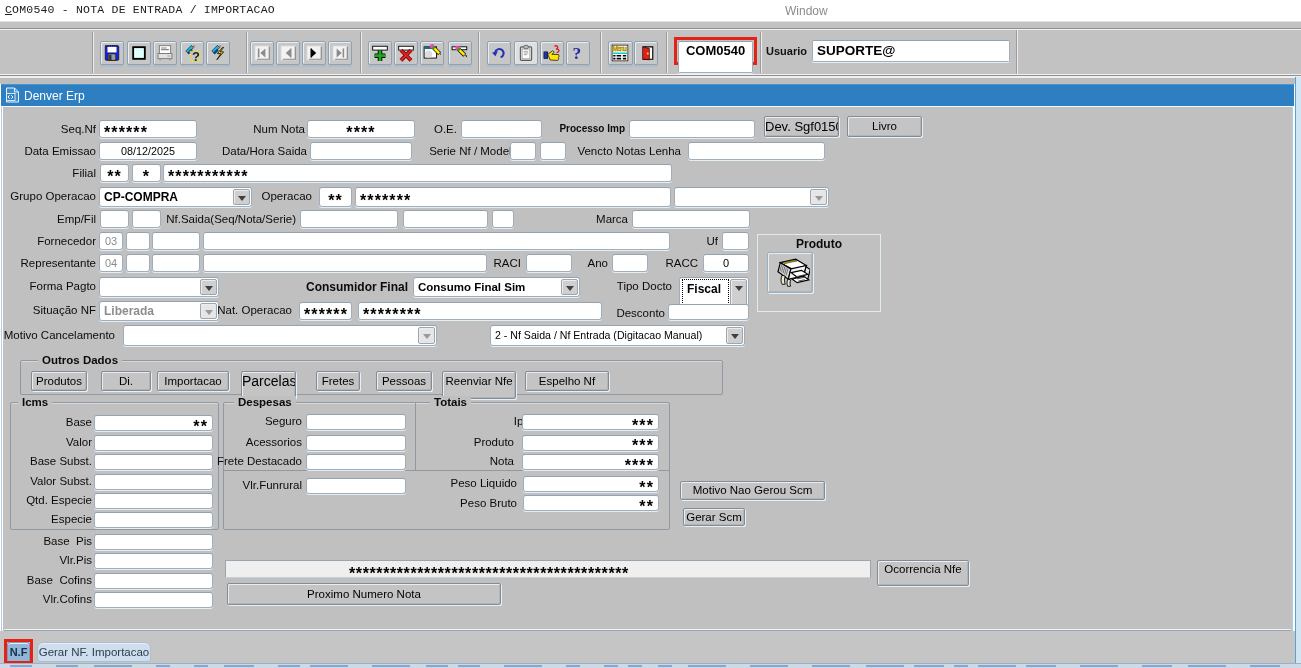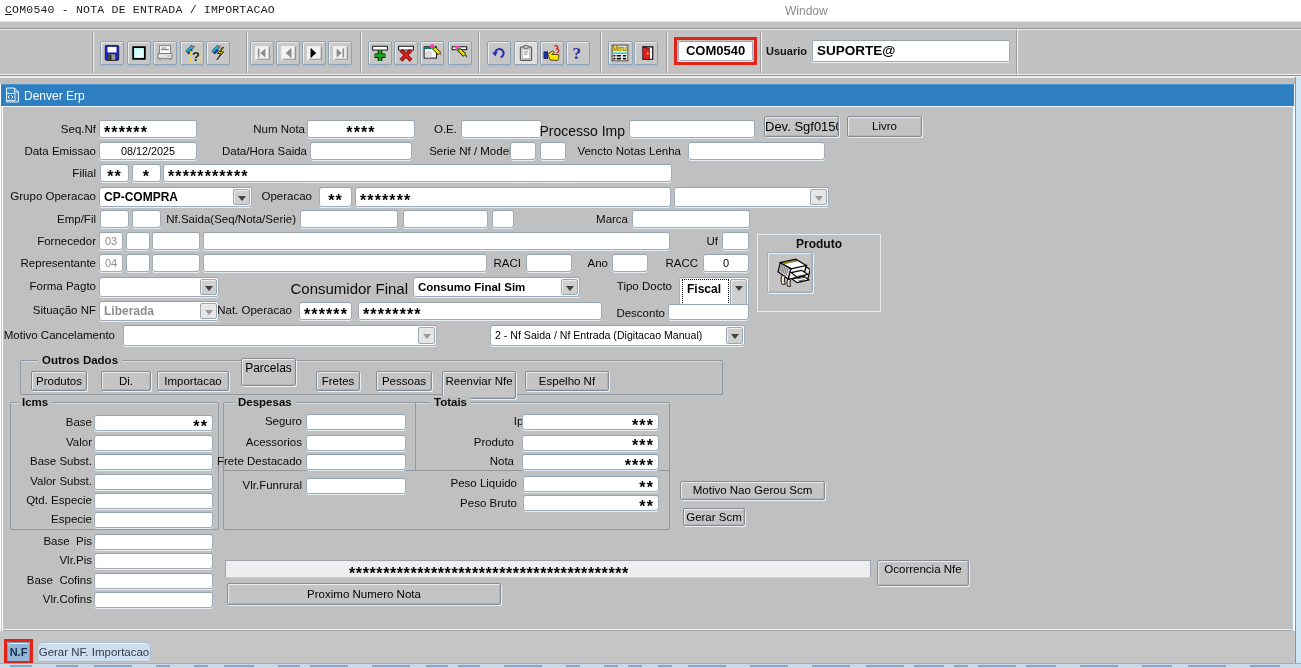--- a/index.html
+++ b/index.html
@@ -202,21 +202,21 @@
     </svg>
   </div>
 <div class="tbtn" style="left:634px;top:41px;width:24px;">
     <svg width="18" height="18" viewBox="0 0 16 16">
       <path d="M5 2.5h9v11H5" fill="#fff" stroke="#000"></path>
       <path d="M5 2.5 11 4v10L5 13.5z" fill="#e02020" stroke="#000" stroke-width=".6"></path>
       <circle cx="9.6" cy="8.5" r=".9" fill="#ffe400"></circle>
     </svg>
   </div>
 <div class="a" style="left:674px;top:37px;width:83px;height:28px;border:3px solid #e32318"></div>
-<div class="tf" style="left:678px;top:41px;width:75px;height:20px;line-height:18px;text-align:center;font-weight:bold;font-size:13px;border-radius:2px">COM0540</div>
+<div class="tf" style="left:678px;top:41px;width:75px;height:32px;line-height:18px;text-align:center;font-weight:bold;font-size:13px;border-radius:2px">COM0540</div>
 <div class="a" style="left:766px;top:45px;font-size:11px;font-weight:bold;color:#111">Usuario</div>
 <div class="tf" style="left:812px;top:40px;width:198px;height:22px;line-height:20px;font-weight:bold;font-size:13.5px;border-radius:2px">SUPORTE@</div>
 <div class="a" style="left:0;top:84px;width:1295px;height:579px;background:#c2c2c2;border-left:3px solid #fff;border-right:3px solid #fff"></div>
 <div class="a" style="left:1295px;top:77px;width:6px;height:591px;background:#cfe7f4;border-left:1px solid #5ba3c9"></div>
 <div class="a" style="left:1px;top:84px;width:1px;height:579px;background:#b4cde2"></div>
 <div class="a" style="left:1292px;top:84px;width:1px;height:579px;background:#b4cde2"></div>
 <div class="a" style="left:1px;top:84px;width:1293px;height:22px;background:#2d7fc2;border-top:1px solid #4a94d0"></div>
 <svg class="a" style="left:5px;top:87px" width="15" height="16" viewBox="0 0 15 16">
     <path d="M1.5 1h8l4 4v10h-12z" fill="#3c8ccb" stroke="#eaf3fa" stroke-width="1"></path>
     <path d="M9.5 1v4h4" fill="none" stroke="#eaf3fa" stroke-width="1"></path>
@@ -225,21 +225,21 @@
   </svg>
 <div class="a" style="left:24px;top:89px;font-size:12px;color:#fff">Denver Erp</div>
 <div class="a" style="left:1px;top:106px;width:1293px;height:1px;background:#f5f8fb"></div>
 <div class="a" style="left:4px;top:107px;width:1287px;height:523px;background:#c0c0c0"></div>
 <div class="lbl" style="left:-134px;top:123px;width:230px;font-size:11.5px;font-weight:normal;color:#0b0b0b">Seq.Nf</div>
 <div class="tf " style="left:99px;top:120px;width:98px;height:18px;line-height:16px;"><span class="st">******</span></div>
 <div class="lbl" style="left:75px;top:123px;width:230px;font-size:11.5px;font-weight:normal;color:#0b0b0b">Num Nota</div>
 <div class="tf ct" style="left:307px;top:120px;width:108px;height:18px;line-height:16px;"><span class="st">****</span></div>
 <div class="lbl" style="left:227px;top:123px;width:230px;font-size:11.5px;font-weight:normal;color:#0b0b0b">O.E.</div>
 <div class="tf " style="left:461px;top:120px;width:81px;height:18px;line-height:16px;"></div>
-<div class="lbl" style="left:395px;top:123px;width:230px;font-size:14px;font-weight:normal;color:#0b0b0b">Processo Imp</div>
+<div class="lbl" style="left:395px;top:123px;width:230px;font-size:10px;font-weight:bold;color:#0b0b0b">Processo Imp</div>
 <div class="tf " style="left:629px;top:120px;width:126px;height:18px;line-height:16px;"></div>
 <div class="btn" style="left:764px;top:116px;width:75px;height:21px;line-height:19px;font-size:13px">Dev. Sgf0150</div>
 <div class="btn" style="left:847px;top:116px;width:75px;height:21px;line-height:19px;font-size:11.5px">Livro</div>
 <div class="lbl" style="left:-134px;top:145px;width:230px;font-size:11.5px;font-weight:normal;color:#0b0b0b">Data Emissao</div>
 <div class="tf ct" style="left:99px;top:142px;width:98px;height:18px;line-height:16px;font-size:10.8px">08/12/2025</div>
 <div class="lbl" style="left:77px;top:145px;width:230px;font-size:11.5px;font-weight:normal;color:#0b0b0b">Data/Hora Saida</div>
 <div class="tf " style="left:310px;top:142px;width:102px;height:18px;line-height:16px;"></div>
 <div class="lbl" style="left:288px;top:145px;width:230px;font-size:11.5px;font-weight:normal;color:#0b0b0b">Serie Nf / Modelo</div>
 <div class="tf " style="left:510px;top:142px;width:26px;height:18px;line-height:16px;"></div>
 <div class="tf " style="left:540px;top:142px;width:26px;height:18px;line-height:16px;"></div>
@@ -281,21 +281,21 @@
 <div class="lbl" style="left:291px;top:257px;width:230px;font-size:11.5px;font-weight:normal;color:#0b0b0b">RACI</div>
 <div class="tf " style="left:526px;top:254px;width:46px;height:18px;line-height:16px;"></div>
 <div class="lbl" style="left:378px;top:257px;width:230px;font-size:11.5px;font-weight:normal;color:#0b0b0b">Ano</div>
 <div class="tf " style="left:612px;top:254px;width:36px;height:18px;line-height:16px;"></div>
 <div class="lbl" style="left:468px;top:257px;width:230px;font-size:11.5px;font-weight:normal;color:#0b0b0b">RACC</div>
 <div class="tf ct" style="left:703px;top:254px;width:46px;height:18px;line-height:16px;font-size:11px">0</div>
 <div class="lbl" style="left:-134px;top:280px;width:230px;font-size:11.5px;font-weight:normal;color:#0b0b0b">Forma Pagto</div>
 <div class="tf dd" style="left:99px;top:277px;width:120px;height:20px;line-height:18px;">
     <i class="da"></i>
   </div>
-<div class="lbl" style="left:178px;top:280px;width:230px;font-size:15px;font-weight:normal;color:#0b0b0b">Consumidor Final</div>
+<div class="lbl" style="left:178px;top:280px;width:230px;font-size:12px;font-weight:bold;color:#0b0b0b">Consumidor Final</div>
 <div class="tf dd" style="left:413px;top:277px;width:167px;height:20px;line-height:18px;font-weight:bold;font-size:11.5px">Consumo Final Sim<i class="da"></i></div>
 <div class="lbl" style="left:442px;top:280px;width:230px;font-size:11.5px;font-weight:normal;color:#0b0b0b">Tipo Docto</div>
 <div class="tf dd" style="left:679px;top:277px;width:70px;height:36px;line-height:18px;padding-left:48px;">
     <span style="position:absolute;left:2px;top:1px;right:19px;bottom:1px;border:1px dotted #000;padding-left:4px;font-weight:bold">Fiscal</span>
     <i class="da"></i>
   </div>
 <div class="lbl" style="left:-134px;top:304px;width:230px;font-size:11.5px;font-weight:normal;color:#0b0b0b">Situação NF</div>
 <div class="tf dd" style="left:99px;top:301px;width:120px;height:20px;line-height:18px;color:#8d8d8d;font-weight:bold">Liberada<i class="da dis"></i></div>
 <div class="lbl" style="left:62px;top:304px;width:230px;font-size:11.5px;font-weight:normal;color:#0b0b0b">Nat. Operacao</div>
 <div class="tf ct" style="left:299px;top:302px;width:53px;height:18px;line-height:16px;"><span class="st">******</span></div>
@@ -322,21 +322,21 @@
         <path d="M21.5 16.5l7-3.5M23 18l7-3.5M24.5 19.5l5-2.5" stroke="#444" stroke-width=".7"></path>
         <path d="M10 18c-.5 3 .5 6 2 7.5l2.5-.8c-1.3-1.8-2-4.5-1.7-6.7z" fill="#f0e4d0" stroke="#000" stroke-width=".7"></path>
         <path d="M15.5 20c-.3 2.5.4 4.8 1.5 6l2.3-.8c-1-1.4-1.5-3.4-1.3-5.2z" fill="#f0e4d0" stroke="#000" stroke-width=".7"></path>
       </g>
     </svg></div>
 <div class="gb" style="left:20px;top:360px;width:703px;height:35px"></div>
 <div class="gt" style="left:38px;top:354px">Outros Dados</div>
 <div class="btn" style="left:31px;top:371px;width:56px;height:20px;line-height:18px;font-size:11.5px">Produtos</div>
 <div class="btn" style="left:101px;top:371px;width:50px;height:20px;line-height:18px;font-size:11.5px">Di.</div>
 <div class="btn" style="left:157px;top:371px;width:72px;height:20px;line-height:18px;font-size:11.5px">Importacao</div>
-<div class="btn" style="left:241px;top:358px;width:55px;height:28px;line-height:18px;font-size:12px">Parcelas</div>
+<div class="btn" style="left:241px;top:371px;width:55px;height:28px;line-height:18px;font-size:14px">Parcelas</div>
 <div class="btn" style="left:316px;top:371px;width:44px;height:20px;line-height:18px;font-size:11.5px">Fretes</div>
 <div class="btn" style="left:376px;top:371px;width:56px;height:20px;line-height:18px;font-size:11.5px">Pessoas</div>
 <div class="btn" style="left:442px;top:371px;width:74px;height:28px;line-height:18px;font-size:11.5px">Reenviar Nfe</div>
 <div class="btn" style="left:525px;top:371px;width:84px;height:20px;line-height:18px;font-size:11.5px">Espelho Nf</div>
 <div class="gb" style="left:10px;top:402px;width:209px;height:128px"></div>
 <div class="gt" style="left:18px;top:396px">Icms</div>
 <div class="gb" style="left:223px;top:402px;width:447px;height:128px"></div>
 <div class="gt" style="left:234px;top:396px">Despesas</div>
 <div class="gt" style="left:430px;top:396px">Totais</div>
 <div class="a" style="left:415px;top:403px;width:1px;height:67px;background:#8e99a4"></div>

